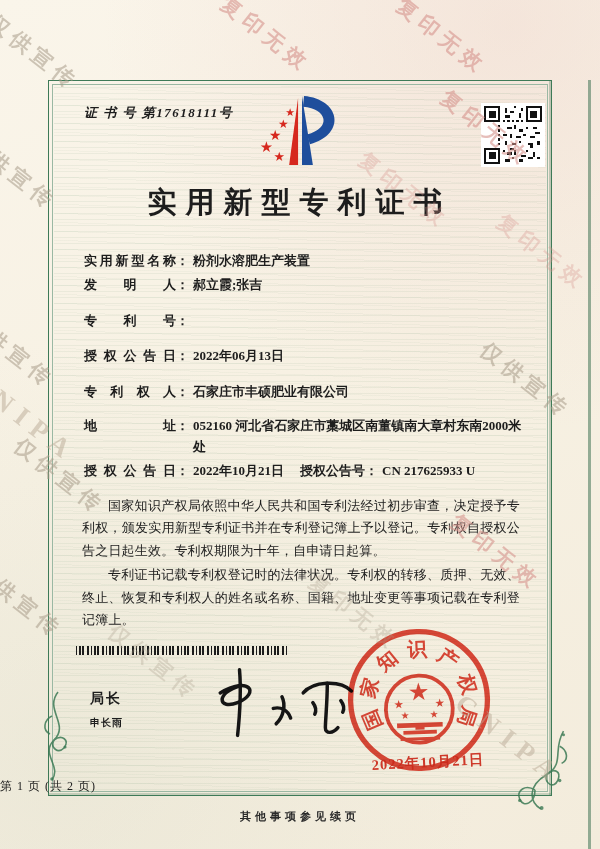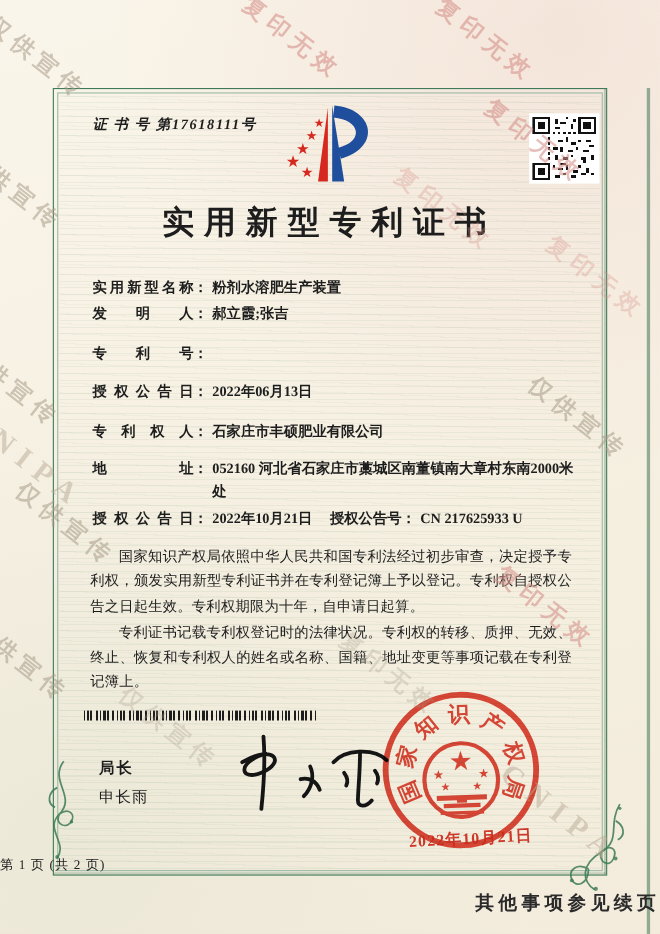--- a/index.html
+++ b/index.html
@@ -42,26 +42,26 @@
   .mt18{margin-top:3px}.mt16{margin-top:15px}.mt15{margin-top:14px}.mt14{margin-top:13px}.mt2{margin-top:3px}
   .grant-pair2{margin-left:16px;display:flex;align-items:baseline;}
   .grant-pair2 .flabel2{font-weight:600;}
   
   .body-text{position:absolute;left:82px;top:495px;width:438px;font-size:13px;line-height:1.73;text-align:justify;letter-spacing:.2px;z-index:2;}
   .body-text p{margin:0 0 2px 0;text-indent:2em;}
   
   .barcode{position:absolute;left:76px;top:646px;width:212px;height:9px;z-index:2;
     background:repeating-linear-gradient(90deg,#1c1c1c 0 1px,transparent 1px 3px,#1c1c1c 3px 5px,transparent 5px 6px,#1c1c1c 6px 8px,transparent 8px 11px,#1c1c1c 11px 13px,transparent 13px 15px);}
   .signer-title{position:absolute;left:90px;top:690px;font-size:14px;font-weight:700;letter-spacing:2px;z-index:2;}
-  .signer-name{position:absolute;left:90px;top:716px;font-size:14px;font-weight:400;letter-spacing:1px;z-index:2;}
+  .signer-name{position:absolute;left:90px;top:716px;font-size:10px;font-weight:700;letter-spacing:1px;z-index:2;}
   .signature{position:absolute;left:196px;top:664px;width:170px;height:82px;z-index:2;}
   .seal{position:absolute;left:343px;top:624px;width:152px;height:152px;z-index:3;opacity:.88;mix-blend-mode:multiply;transform:rotate(-2deg);}
   .seal-date{position:absolute;left:360px;top:753px;width:136px;text-align:center;color:#cb2a1b;font-size:14.5px;font-weight:700;letter-spacing:1px;transform:rotate(-3deg);z-index:3;opacity:.92;}
   .page-num{position:absolute;left:0;right:0;top:778px;text-align:left;font-size:12px;letter-spacing:1px;z-index:2;}
-  .note{position:absolute;left:0;right:0;top:809px;text-align:right;font-size:17px;letter-spacing:4px;font-weight:600;color:#2a2a2a;}
+  .note{position:absolute;left:0;right:0;top:809px;text-align:center;font-size:11px;letter-spacing:4px;font-weight:600;color:#2a2a2a;}
   .flourish-br{position:absolute;left:497px;top:727px;width:76px;height:86px;z-index:2;}
   .flourish-l{position:absolute;left:38px;top:690px;width:40px;height:92px;z-index:2;}
   
   .wm{position:absolute;white-space:nowrap;font-size:21px;font-weight:600;letter-spacing:6px;
       transform:rotate(38deg);transform-origin:left top;z-index:5;pointer-events:none;}
   .wm-gray{color:rgba(168,154,136,.55);}
   .wm-pink{color:rgba(213,146,140,.6);}
   .wm-light{opacity:.55;}
   .wm-brand{font-size:27px;letter-spacing:9px;color:rgba(185,170,150,.5);font-family:"Liberation Serif","DejaVu Serif",serif;}
 </style>

